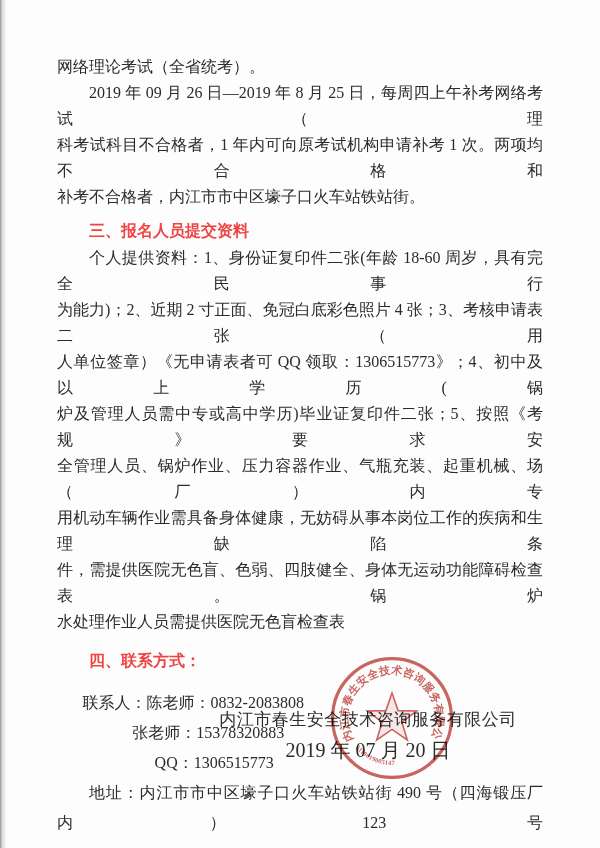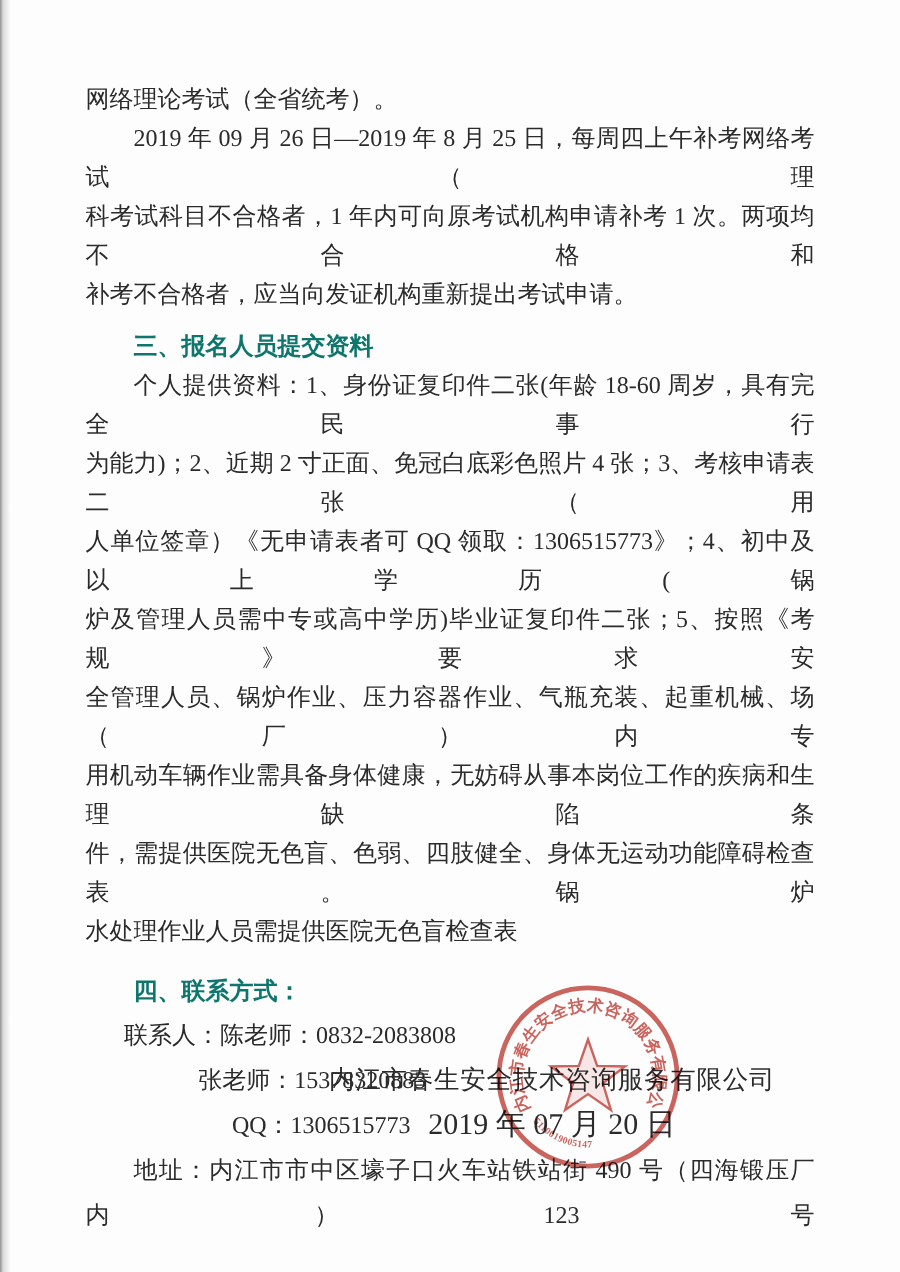--- a/index.html
+++ b/index.html
@@ -21,24 +21,24 @@
     width:600px;box-sizing:border-box;
     padding:54px 57px 0 57px;
     font-size:16px;line-height:26px;
   }
   .l{min-height:26px;}
   .jst{text-align:justify;text-align-last:justify;}
   .ind2{text-indent:2em;}
   .ind16{text-indent:1.6em;}
   .ind47{text-indent:4.7em;}
   .ind61{text-indent:6.1em;}
-  .h{font-family:Liberation Mono, monospace;font-weight:bold;color:#0f766e;}
+  .h{font-family:Liberation Mono, monospace;font-weight:bold;color:#ef4444;}
   .mt9{margin-top:9px;}
   .mt14{margin-top:14px;}
-  .mt3{margin-top:1px;}
+  .mt3{margin-top:13px;}
   .lh30{line-height:30px;min-height:30px;}
   .signature{
     position:absolute;top:705px;left:0;width:600px;box-sizing:border-box;
     padding-left:136px;text-align:center;
   }
   .sig-company{font-size:17px;line-height:30px;letter-spacing:0.5px;}
   .sig-date{font-size:20px;line-height:30px;}
   .seal{
     position:absolute;left:326px;top:652px;width:132px;height:132px;
     mix-blend-mode:multiply;opacity:0.88;
@@ -49,21 +49,21 @@
 </head>
 <body>
 
 <div class="page">
   <div class="scan-edge"></div>
 
   <div class="doc">
     <div class="l">网络理论考试（全省统考）。</div>
     <div class="l jst ind2">2019 年 09 月 26 日—2019 年 8 月 25 日，每周四上午补考网络考试（理</div>
     <div class="l jst">科考试科目不合格者，1 年内可向原考试机构申请补考 1 次。两项均不合格和</div>
-    <div class="l">补考不合格者，应当向发证机构重新提出考试申请。</div>
+    <div class="l">补考不合格者，内江市市中区壕子口火车站铁站街。</div>
 
     <div class="l h ind2 mt9">三、报名人员提交资料</div>
 
     <div class="l jst ind2">个人提供资料：1、身份证复印件二张(年龄 18-60 周岁，具有完全民事行</div>
     <div class="l jst">为能力)；2、近期 2 寸正面、免冠白底彩色照片 4 张；3、考核申请表二张（用</div>
     <div class="l jst">人单位签章）《无申请表者可 QQ 领取：1306515773》；4、初中及以上学历(锅</div>
     <div class="l jst">炉及管理人员需中专或高中学历)毕业证复印件二张；5、按照《考规》要求安</div>
     <div class="l jst">全管理人员、锅炉作业、压力容器作业、气瓶充装、起重机械、场（厂）内专</div>
     <div class="l jst">用机动车辆作业需具备身体健康，无妨碍从事本岗位工作的疾病和生理缺陷条</div>
     <div class="l jst">件，需提供医院无色盲、色弱、四肢健全、身体无运动功能障碍检查表。锅炉</div>

